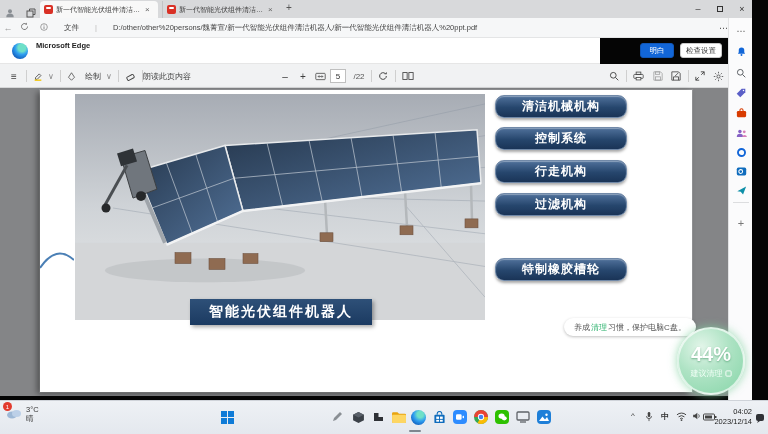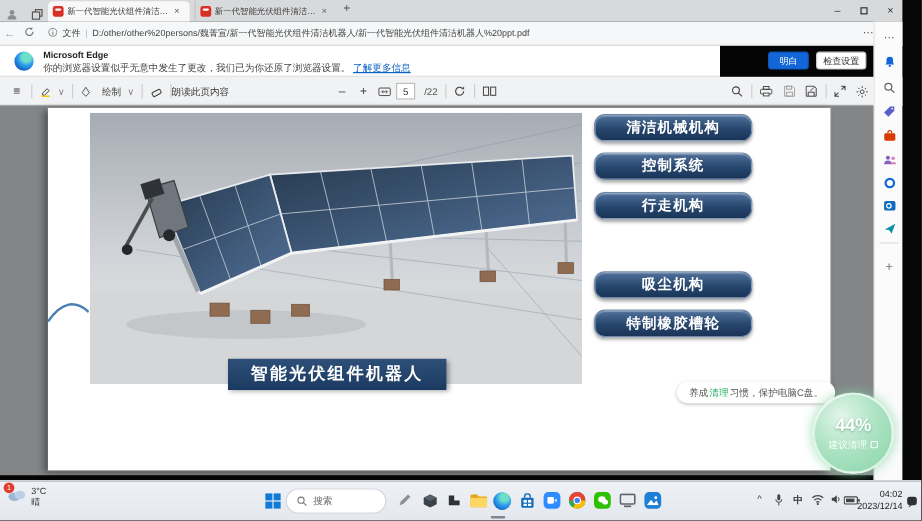--- a/index.html
+++ b/index.html
@@ -18,21 +18,21 @@
   .pdfic::after{content:"";position:absolute;left:2px;top:2px;width:5px;height:2px;background:#fff;border-radius:1px}
   .tclose{font-size:8px;color:#666;cursor:pointer}
   .winctl{position:absolute;top:0;height:18px;width:20px;display:flex;align-items:center;justify-content:center;
     font-size:9px;color:#333;cursor:pointer}
   .maxsq{width:6px;height:6px;border:1px solid #333;display:inline-block}
 
   
   .addressbar{position:absolute;left:0;top:18px;width:752px;height:20px;background:#f6f7f8;
     border-bottom:1px solid #e4e5e6;font-size:7.5px;color:#555;display:flex;align-items:center}
   .addressbar .navic{width:16px;text-align:center;font-size:9px;color:#9a9a9a}
-  .urlbox{display:flex;align-items:center;gap:4px;margin-left:8px;color:#444}
+  .urlbox{display:flex;align-items:center;gap:16px;margin-left:8px;color:#444}
   .sep{color:#bbb}
 
   
   .notifbar{position:absolute;left:0;top:38px;width:600px;height:26px;background:#ffffff;
     border-bottom:1px solid #e6e6e6}
   .edgelogo{position:absolute;left:12px;top:5px;width:16px;height:16px;border-radius:50%;
     background:radial-gradient(circle at 62% 30%,#6ee0c8 0 25%,#2f9ef0 45%,#1059b8 80%)}
   .ntitle{position:absolute;left:36px;top:3px;font-size:7.5px;font-weight:bold;color:#222}
   .nmsg{position:absolute;left:36px;top:13px;font-size:8px;color:#444;white-space:nowrap}
   .nlink{color:#0b62c4;text-decoration:underline;cursor:pointer}
@@ -76,21 +76,21 @@
 
   
   .tooltip{position:absolute;left:564px;top:318px;width:132px;height:18px;background:#fff;
     border-radius:9px;box-shadow:0 1px 3px rgba(0,0,0,.25);display:flex;align-items:center;
     justify-content:center;font-size:8px;color:#555;z-index:40;white-space:nowrap}
   .tooltip .grn{color:#27b06a;margin:0 1px}
   .circle{position:absolute;left:677px;top:327px;width:68px;height:68px;border-radius:50%;z-index:41;
     background:radial-gradient(circle at 35% 28%,#e2f5e9 0%,#aee3c4 45%,#86d5a8 100%);
     border:2px solid rgba(255,255,255,.65);box-shadow:0 0 10px rgba(130,210,160,.8);
     display:flex;flex-direction:column;align-items:center;justify-content:center;cursor:pointer}
-  .circle .pct{font-size:15px;font-weight:bold;color:#fff;text-shadow:0 1px 2px rgba(60,140,95,.6)}
+  .circle .pct{font-size:20px;font-weight:bold;color:#fff;text-shadow:0 1px 2px rgba(60,140,95,.6)}
   .circle .act{font-size:8px;color:#f2fff7;margin-top:2px;display:flex;align-items:center;gap:2px}
 
   
   .taskbar{position:absolute;left:0;top:400px;width:768px;height:34px;
     background:linear-gradient(180deg,#eef1f5,#e4e8ee);border-top:1px solid #cfd3d9;z-index:50}
   .tic{position:absolute;top:5px;width:22px;height:22px;display:flex;align-items:center;
     justify-content:center;cursor:pointer;border-radius:4px}
   .indicator{position:absolute;top:29px;height:2px;border-radius:1px;background:#7e868f}
   .searchpill{position:absolute;left:238px;top:6px;width:84px;height:21px;border-radius:11px;
     background:#ffffff;border:1px solid #d4d8dd;display:flex;align-items:center;gap:5px;
@@ -165,24 +165,20 @@
       <span>文件</span>
       <span class="sep">|</span>
       <span>D:/other/other%20persons/魏菁宣/新一代智能光伏组件清洁机器人/新一代智能光伏组件清洁机器人%20ppt.pdf</span>
     </div>
     <span class="abs" style="right:24px;font-size:9px;color:#555">⋯</span>
   </div>
 
   <div class="notifbar">
     <span class="edgelogo"></span>
     <div class="ntitle">Microsoft Edge</div>
-    <div class="nmsg">
-      <span>你的浏览器设置似乎无意中发生了更改，我们已为你还原了浏览器设置。</span>
-      <span class="nlink">了解更多信息</span>
-    </div>
     <div class="nbtn blue">明白</div>
     <div class="nbtn gray">检查设置</div>
   </div>
 
   <div class="pdfbar">
     <div class="pb" style="left:6px;width:16px;font-size:10px">≡</div>
     <div class="pdiv" style="left:26px"></div>
     <div class="pb" style="left:30px;width:16px">
       <svg width="10" height="10" viewBox="0 0 12 12">
           <path d="M3 8l4.5-4.5 2 2L5 10H3z" fill="none" stroke="#444"></path>
@@ -345,21 +341,21 @@
 
       <div class="abs" style="left:0;top:152px">
         <svg width="34" height="30" viewBox="0 0 34 30">
             <path d="M0 26 Q16 2 34 18" fill="none" stroke="#4a7fb5" stroke-width="2"></path>
           </svg>
       </div>
 
       <div class="sbtn" style="top:37px">控制系统</div>
       <div class="sbtn" style="top:5px">清洁机械机构</div>
       <div class="sbtn" style="top:70px">行走机构</div>
-      <div class="sbtn" style="top:136px">吸尘机构</div>
+      <div class="sbtn" style="top:103px">过滤机构</div>
       <div class="sbtn" style="top:168px">特制橡胶槽轮</div>
 
       <div class="slabel">智能光伏组件机器人</div>
 
     </div>
   </div>
 
   <div class="sidebar">
     <div class="sic" style="top:4px">⋯</div>
     <div class="sic" style="top:24px">
@@ -446,27 +442,20 @@
 
     <div class="tic" style="left:216px">
       <svg width="13" height="13" viewBox="0 0 13 13">
           <rect width="6" height="6" fill="#0f7bd7"></rect>
           <rect x="7" width="6" height="6" fill="#0f7bd7"></rect>
           <rect y="7" width="6" height="6" fill="#0f7bd7"></rect>
           <rect x="7" y="7" width="6" height="6" fill="#0f7bd7"></rect>
         </svg>
     </div>
 
-    <div class="searchpill">
-      <svg width="9" height="9" viewBox="0 0 14 14">
-          <circle cx="6" cy="6" r="4" fill="none" stroke="#777" stroke-width="1.4"></circle>
-          <line x1="9" y1="9" x2="13" y2="13" stroke="#777" stroke-width="1.4"></line>
-        </svg>
-      <span>搜索</span>
-    </div>
 
     <div class="tic" style="left:326px">
       <svg width="12" height="12" viewBox="0 0 12 12">
           <path d="M2 10l1-3 6-6 2 2-6 6z" fill="#8a8f94"></path>
         </svg>
     </div>
     <div class="tic" style="left:347px">
       <svg width="13" height="13" viewBox="0 0 12 12">
           <path d="M6 1l5 2.5v5L6 11 1 8.5v-5z" fill="#3b4148"></path>
           <path d="M6 1l5 2.5L6 6 1 3.5z" fill="#596069"></path>

